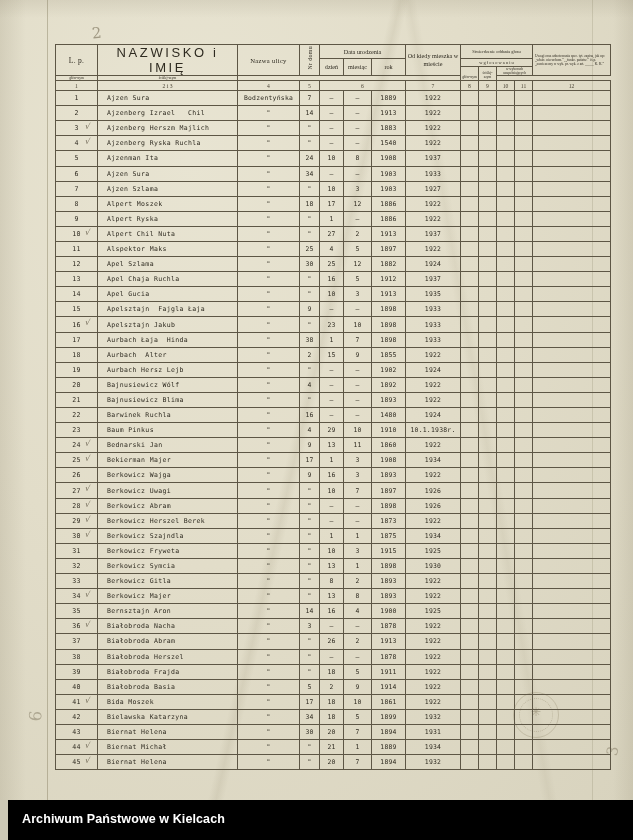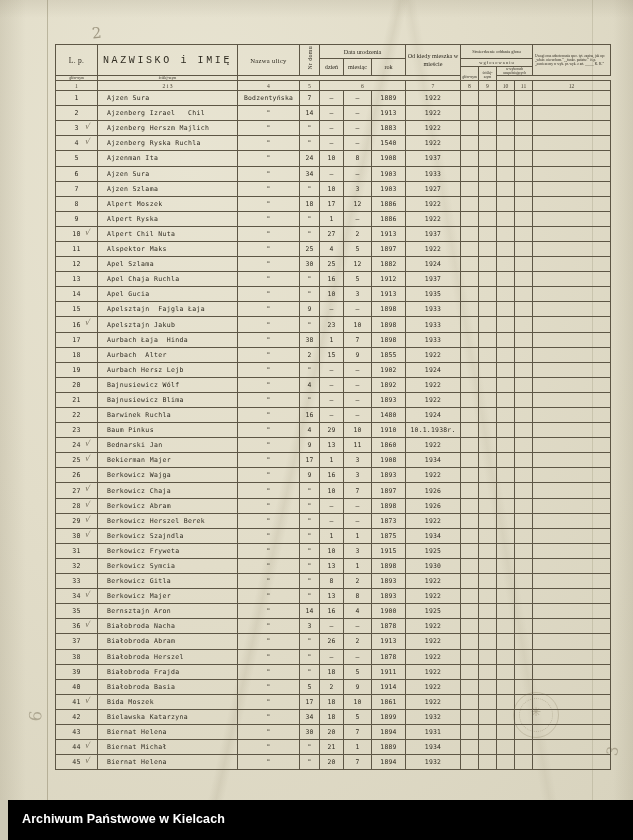--- a/index.html
+++ b/index.html
@@ -52,21 +52,21 @@
     font-family:"DejaVu Serif",serif;font-size:12px;color:rgba(110,98,70,.7);
   }
   
   #tbl-wrap{position:absolute;left:55px;top:44px;width:525px;}
   table{border-collapse:collapse;width:525px;table-layout:fixed;
     font-family:"DejaVu Sans Mono","Liberation Mono",monospace;
     color:#2e2a20;}
   td,th{border:1px solid #5d5645;padding:0;vertical-align:middle;}
   thead th{font-weight:normal;text-align:center;background:transparent;}
   .h-lp{font-family:"Liberation Serif",serif;font-size:7.5px;letter-spacing:.3px;}
-  .h-name{font-family:Liberation Mono, monospace;font-size:10px;letter-spacing:2.6px;}
+  .h-name{font-family:Liberation Sans, sans-serif;font-size:13px;letter-spacing:2.6px;}
   .h-street{font-family:"Liberation Serif",serif;font-size:6.6px;letter-spacing:.3px;}
   .h-small{font-family:"Liberation Serif",serif;font-size:6.2px;line-height:1.25;}
   .h-tiny{font-family:"Liberation Serif",serif;font-size:4.4px;line-height:1.2;letter-spacing:0;}
   .h-xtiny{font-family:"Liberation Serif",serif;font-size:3.5px;line-height:1.15;}
   .vert{writing-mode:vertical-rl;transform:rotate(180deg);
     font-family:"Liberation Serif",serif;font-size:5.8px;letter-spacing:.4px;
     display:inline-block;}
   .numrow td{height:9px;font-family:"Liberation Serif",serif;font-size:5.6px;text-align:center;color:#4a4334;}
   tbody td{height:14.1px;font-size:6.4px;letter-spacing:.25px;}
   .c-lp{text-align:center;font-size:6.6px;position:relative;}
@@ -543,21 +543,21 @@
             <td class="c-ctr">1893</td>
             <td class="c-ctr">1922</td>
             <td class="c-ctr"></td>
             <td class="c-ctr"></td>
             <td class="c-ctr"></td>
             <td class="c-ctr"></td>
             <td class="c-ctr"></td>
           </tr>
           <tr>
             <td class="c-lp">27<span class="tick">√</span></td>
-            <td class="c-name">Berkowicz Chaja</td>
+            <td class="c-name">Berkowicz Uwagi</td>
             <td class="c-ctr">"</td>
             <td class="c-ctr">"</td>
             <td class="c-ctr">10</td>
             <td class="c-ctr">7</td>
             <td class="c-ctr">1897</td>
             <td class="c-ctr">1926</td>
             <td class="c-ctr"></td>
             <td class="c-ctr"></td>
             <td class="c-ctr"></td>
             <td class="c-ctr"></td>

